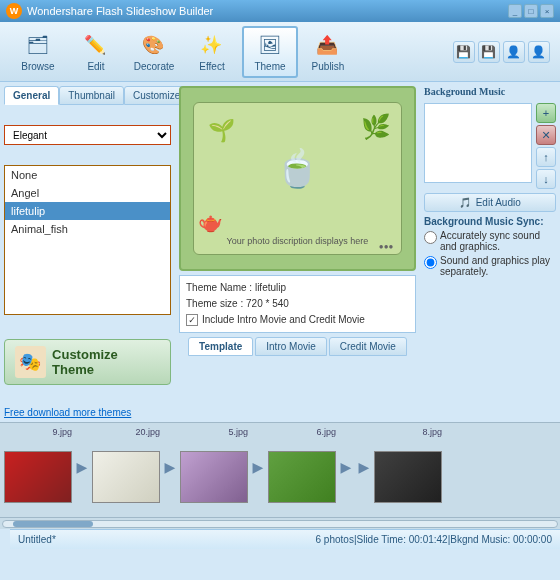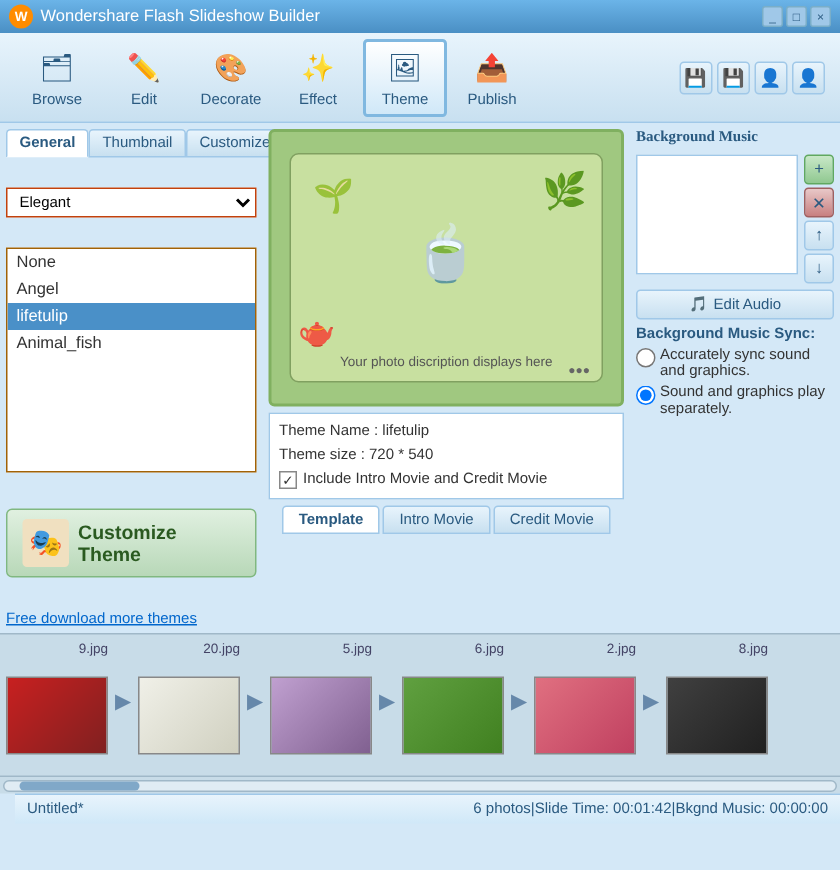--- a/index.html
+++ b/index.html
@@ -616,29 +616,20 @@
     <span class="film-label">6.jpg</span>
     <div class="film-thumb thumb-green"></div>
     <div class="film-numbers">
       <span>4</span>
         <span></span>
         <span>10</span>
     </div>
   </div>
   <div class="film-arrow">▶</div>
 
-  <div class="film-item">
-    <span class="film-label">2.jpg</span>
-    <div class="film-thumb thumb-pink"></div>
-    <div class="film-numbers">
-      <span>5</span>
-        <span></span>
-        <span></span>
-    </div>
-  </div>
   <div class="film-arrow">▶</div>
 
   <div class="film-item">
     <span class="film-label">8.jpg</span>
     <div class="film-thumb thumb-dark"></div>
     <div class="film-numbers">
       <span>6</span>
         <span></span>
         <span>9</span>
     </div>

